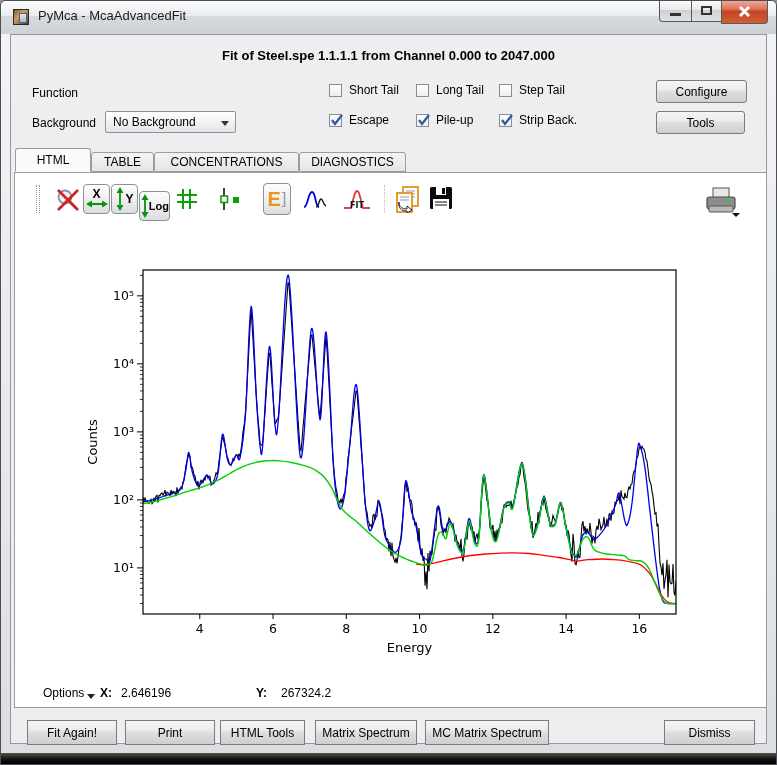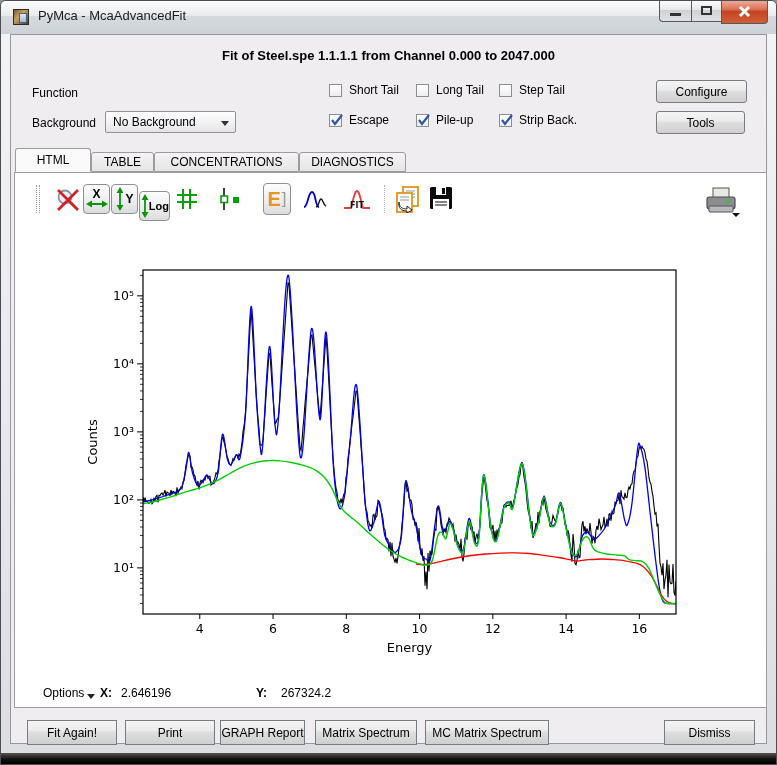--- a/index.html
+++ b/index.html
@@ -331,18 +331,18 @@
         <span class="opt-arrow" style="left:72px;top:521px"></span>
         <span class="b" style="left:85px;top:513px">X:</span>
         <span style="left:106px;top:513px">2.646196</span>
         <span class="b" style="left:241px;top:513px">Y:</span>
         <span style="left:266px;top:513px">267324.2</span>
       </div>
     </div>
 
     <div class="fbtn" style="left:16px;width:90px">Fit Again!</div>
     <div class="fbtn" style="left:114px;width:90px">Print</div>
-    <div class="fbtn" style="left:209px;width:85px">GRAPH Report</div>
+    <div class="fbtn" style="left:209px;width:85px">HTML Tools</div>
     <div class="fbtn" style="left:304px;width:102px">Matrix Spectrum</div>
     <div class="fbtn" style="left:414px;width:124px">MC Matrix Spectrum</div>
     <div class="fbtn" style="left:653px;width:91px">Dismiss</div>
   </div>
 </div>
 
 </body></html>

